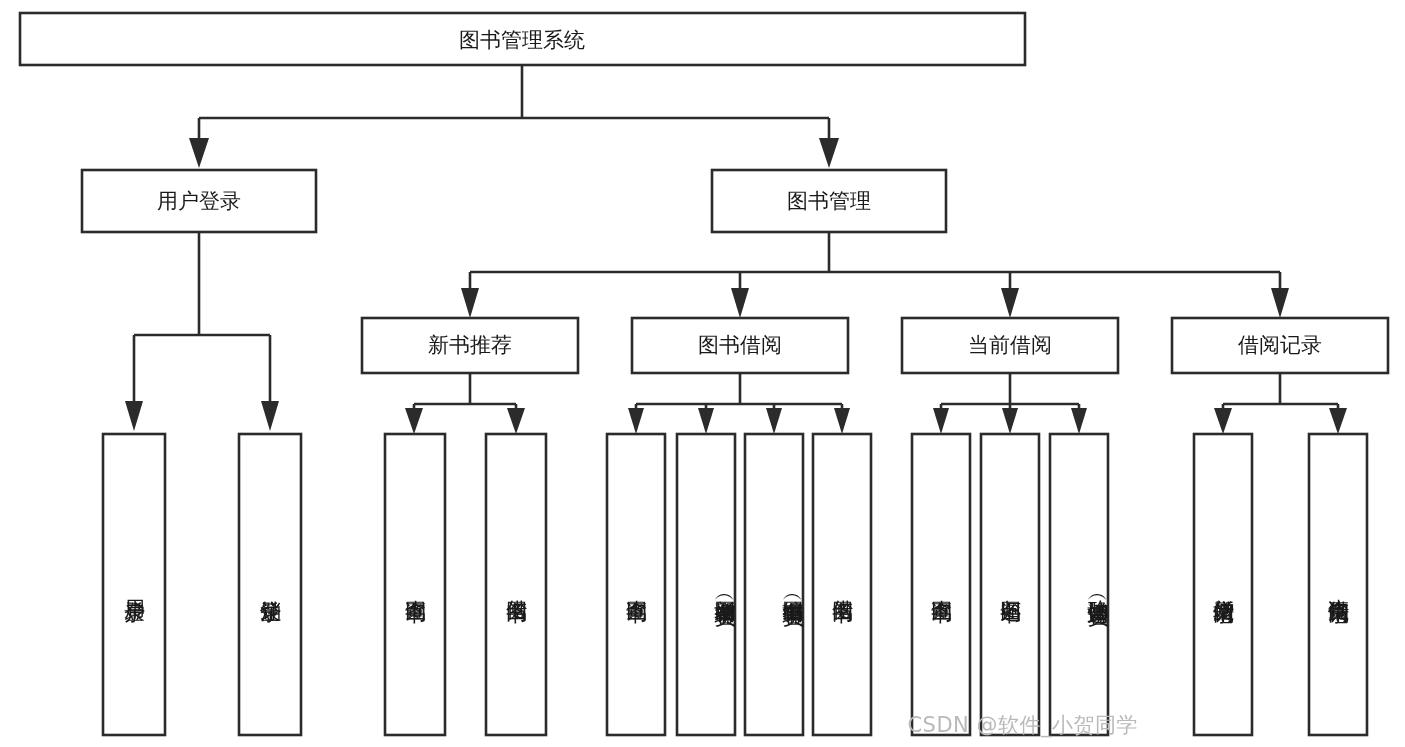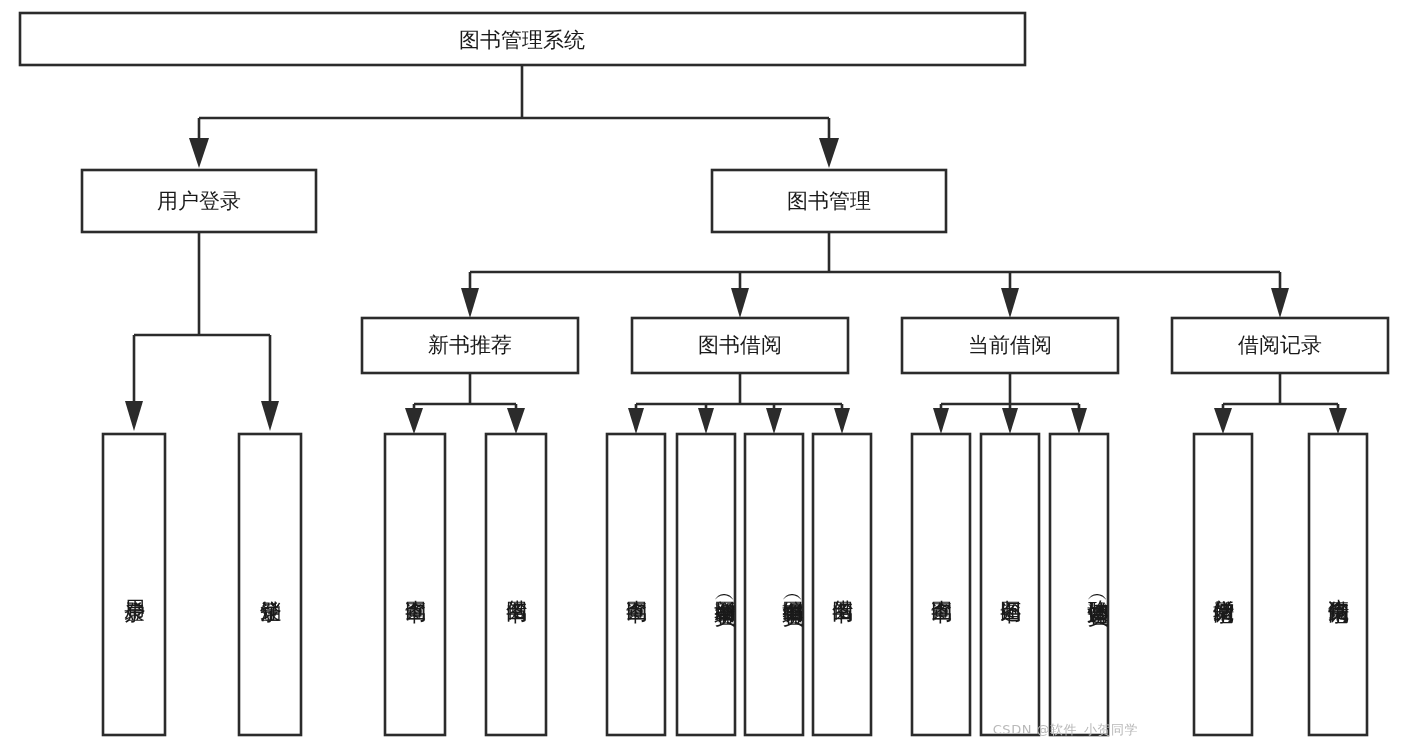--- a/index.html
+++ b/index.html
@@ -64,21 +64,21 @@
     justify-content: center;
     text-align: center;
     pointer-events: none;
     white-space: nowrap;
   }
   .watermark {
     position: absolute;
     right: 10px;
     bottom: 8px;
     font-family: "DejaVu Sans", "Liberation Sans", sans-serif;
-    font-size: 13px;
+    font-size: 21px;
     color: #b9b9b9;
     white-space: nowrap;
     letter-spacing: 0.5px;
   }
 </style>
 </head>
 <body>
 
 <div id="diagram-root">
 

